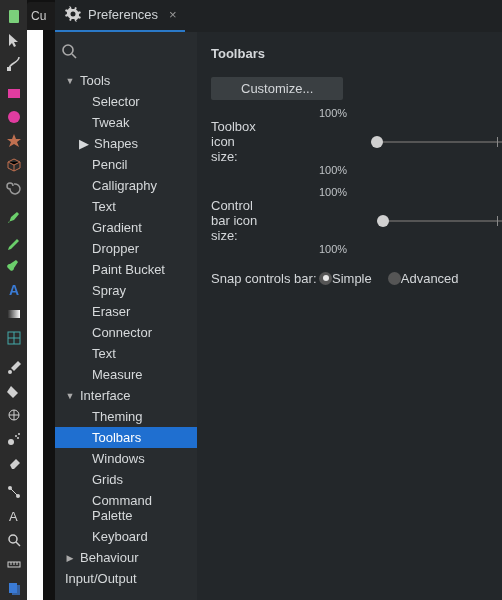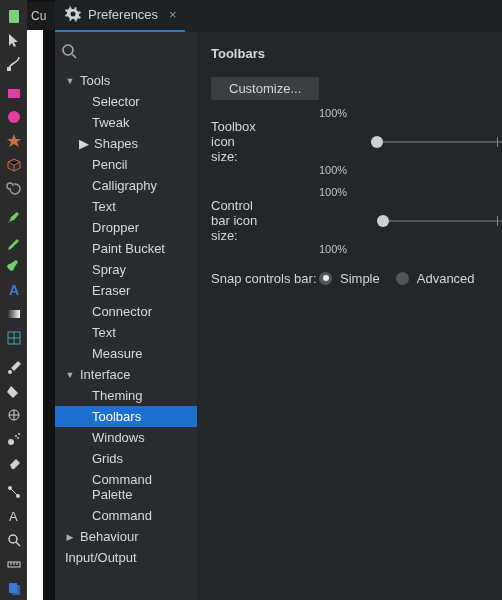--- a/index.html
+++ b/index.html
@@ -19,28 +19,28 @@
 #tree{flex:1;font-size:13px;color:#d6d9db}
 .cat{display:flex;align-items:center;gap:5px;padding:3px 6px 3px 10px;cursor:pointer}
 .cat .arr{width:10px;text-align:center;color:#aaa;font-size:9px}
 .leaf{padding:3px 6px 3px 37px;cursor:pointer}
 .sub{display:flex;align-items:center;gap:5px;padding:3px 6px 3px 24px;cursor:pointer}
 .sel{background:#1f6fd0;color:#fff}
 #main{flex:1;padding:14px 0 0 14px;color:#d4d7da;position:relative;overflow:hidden}
 #main h2{margin:0 0 14px 0;font-size:13px;font-weight:600}
 .row{display:flex;align-items:center;min-height:26px;margin-bottom:6px}
 .row .lbl{width:108px;font-size:13px}
-.btn{background:#3a3f42;padding:4px 18px;border-radius:2px;font-size:13px;cursor:pointer}
+.btn{background:#3a3f42;padding:4px 30px;border-radius:2px;font-size:13px;cursor:pointer}
 .slblock{margin-bottom:10px}
 .slblock .top,.slblock .bot{font-size:11px;color:#bfc3c6;padding-left:108px}
 .track{position:relative;height:16px;margin:1px 0 1px 108px;width:260px}
 .track .line{position:absolute;left:0;right:0;top:7px;height:2px;background:#555}
 .track .knob{position:absolute;left:0;top:2px;width:12px;height:12px;border-radius:50%;background:#d0d0d0}
 .track .tick{position:absolute;right:4px;top:3px;width:1px;height:10px;background:#888}
-.radio{display:inline-flex;align-items:center;gap:8px;margin-right:16px;cursor:pointer}
+.radio{display:inline-flex;align-items:center;gap:0;margin-right:16px;cursor:pointer}
 .rdot{width:13px;height:13px;border-radius:50%;background:#555;display:flex;align-items:center;justify-content:center}
 .rdot.on::after{content:"";width:6px;height:6px;border-radius:50%;background:#e8e8e8}
 #titleClip{position:absolute;right:0;top:40px;color:#e8e8e8;font-size:16px;font-weight:600}
 </style>
 </head>
 <body>
 
 <div id="bgtab"><span>Cu</span></div>
 <div id="white"></div>
 
@@ -217,37 +217,38 @@
         </div>
         <div class="leaf">Selector</div>
         <div class="leaf">Tweak</div>
         <div class="sub">
           <span class="arr">▶</span>
           <span>Shapes</span>
         </div>
         <div class="leaf">Pencil</div>
         <div class="leaf">Calligraphy</div>
         <div class="leaf">Text</div>
+        <div class="leaf">Gradient</div>
         <div class="leaf">Dropper</div>
         <div class="leaf">Paint Bucket</div>
         <div class="leaf">Spray</div>
         <div class="leaf">Eraser</div>
         <div class="leaf">Connector</div>
         <div class="leaf">Text</div>
         <div class="leaf">Measure</div>
         <div class="cat">
           <span class="arr">▼</span>
           <span>Interface</span>
         </div>
         <div class="leaf">Theming</div>
         <div class="leaf sel">Toolbars</div>
         <div class="leaf">Windows</div>
         <div class="leaf">Grids</div>
         <div class="leaf">Command Palette</div>
-        <div class="leaf">Command</div>
+        <div class="leaf">Keyboard</div>
         <div class="cat">
           <span class="arr">▶</span>
           <span>Behaviour</span>
         </div>
         <div class="cat">
           <span>Input/Output</span>
         </div>
       </div>
   </div>
   <div id="main">

